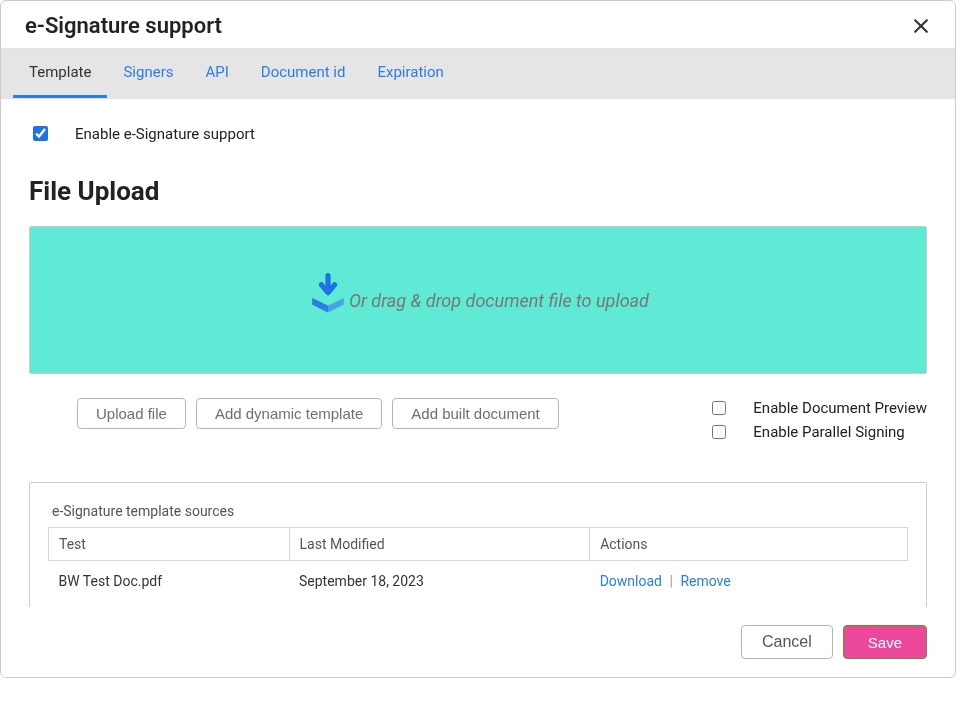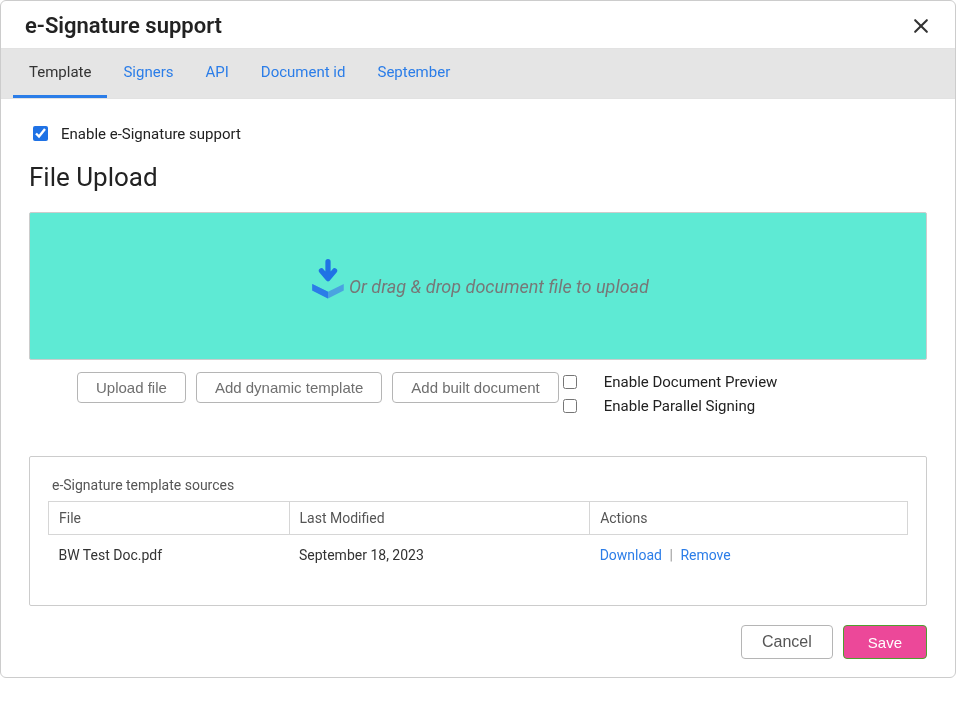--- a/index.html
+++ b/index.html
@@ -54,35 +54,35 @@
     border-bottom: 3px solid #2b7de8;
   }
   .content {
     flex: 1;
     padding: 24px 28px;
     overflow: auto;
   }
   .checkbox-row {
     display: flex;
     align-items: center;
-    gap: 10px;
-    margin-bottom: 18px;
+    gap: 24px;
+    margin-bottom: 32px;
   }
   .checkbox-row input[type="checkbox"] {
     width: 15px;
     height: 15px;
     accent-color: #1f72e5;
   }
   .checkbox-row label {
     font-size: 15px;
     cursor: pointer;
   }
   .section-title {
     font-size: 26px;
-    font-weight: 400;
+    font-weight: 700;
     margin: 10px 0 20px 0;
   }
   .dropzone {
     border: 1px solid #ccc;
     border-radius: 2px;
     background: #5eead4;
     height: 148px;
     display: flex;
     flex-direction: row;
     align-items: center;
@@ -93,23 +93,23 @@
     height: 42px;
     margin-bottom: 12px;
   }
   .drop-text {
     font-size: 18px;
     font-style: italic;
     color: #777;
   }
   .controls-row {
     display: flex;
-    justify-content: flex-start;
+    justify-content: space-between;
     align-items: flex-start;
-    margin-top: 12px;
+    margin-top: 24px;
     padding-left: 48px;
   }
   .buttons-left {
     display: flex;
     gap: 10px;
   }
   .btn {
     padding: 6px 18px;
     font-size: 15px;
     border: 1px solid #b5b5b5;
@@ -207,21 +207,21 @@
       <line x1="5" y1="5" x2="19" y2="19"></line>
         <line x1="19" y1="5" x2="5" y2="19"></line>
     </svg>
   </div>
 
   <div class="tabs-bar">
     <div class="tab active">Template</div>
     <div class="tab">Signers</div>
     <div class="tab">API</div>
     <div class="tab">Document id</div>
-    <div class="tab">September</div>
+    <div class="tab">Expiration</div>
   </div>
 
   <div class="content">
 
     <div class="checkbox-row">
       <input type="checkbox" id="enable-esig" checked="" style="">
       <label for="enable-esig">Enable e-Signature support</label>
     </div>
 
     <div class="section-title">File Upload</div>
@@ -251,21 +251,21 @@
           <label for="opt-parallel">Enable Parallel Signing</label>
         </div>
       </div>
     </div>
 
     <div class="sources-panel">
       <div class="sources-header">e-Signature template sources</div>
       <table class="sources-table">
         <thead>
           <tr>
-            <th style="width:28%">File</th>
+            <th style="width:28%">Test</th>
             <th style="width:35%">Last Modified</th>
             <th>Actions</th>
           </tr>
         </thead>
         <tbody>
           <tr>
             <td>BW Test Doc.pdf</td>
             <td>September 18, 2023</td>
             <td>
               <span class="link">Download</span>

